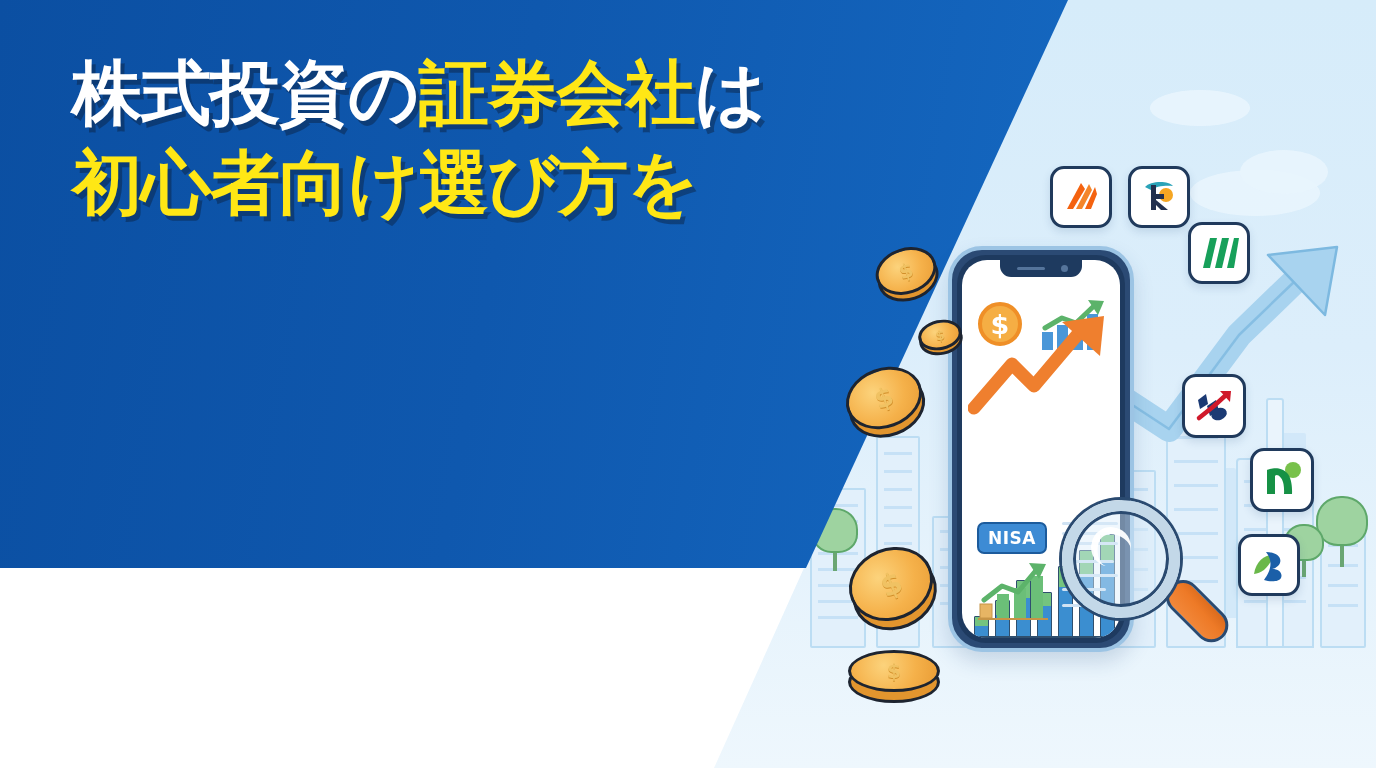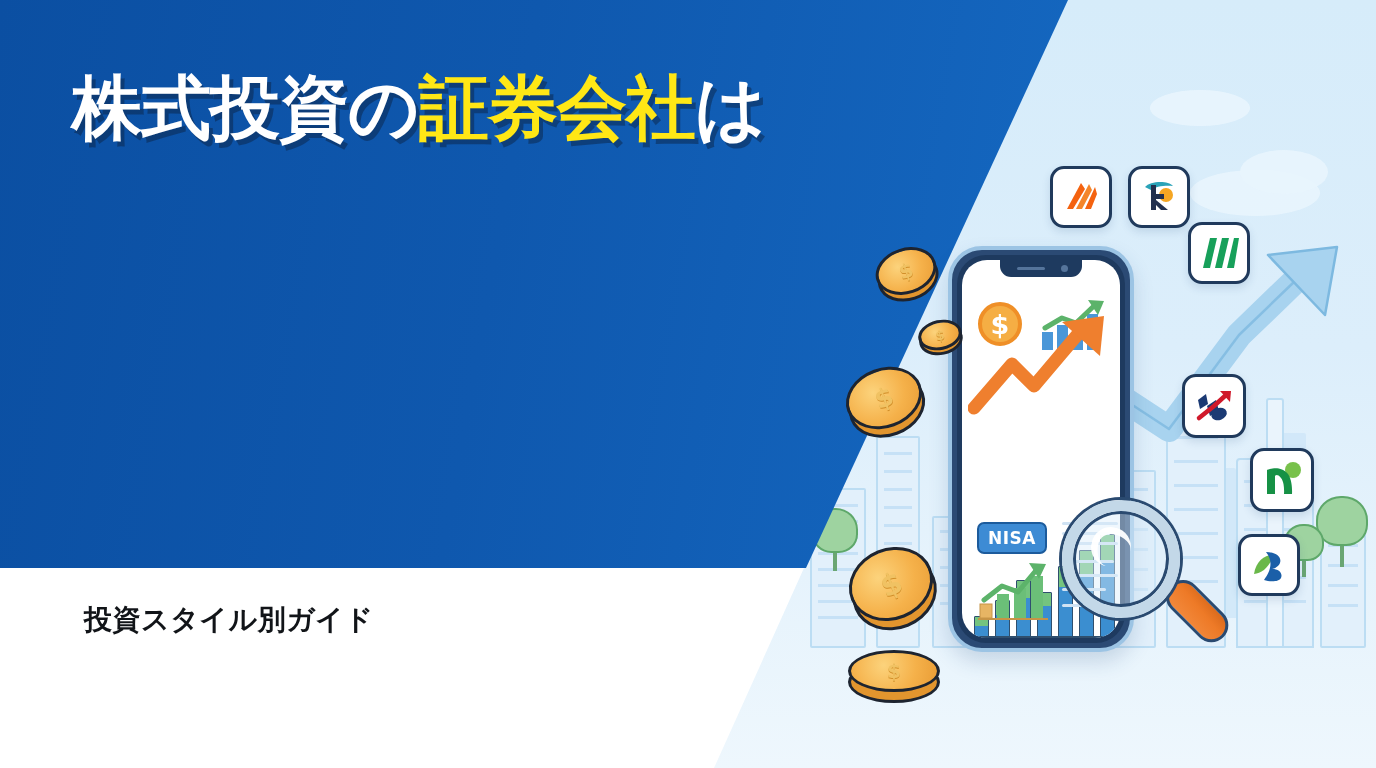--- a/index.html
+++ b/index.html
@@ -38,24 +38,23 @@
   .whitebar {
     position:absolute; left:0; top:568px; width:830px; height:200px;
     background:#ffffff;
     clip-path:polygon(0 0, 804px 0, 714px 200px, 0 200px);
   }
 
   
   .headline { position:absolute; left:72px; top:58px; width:960px; z-index:6; }
   .hl {
     font-weight:bold; letter-spacing:-1px; line-height:1.0;
-    font-family:Liberation Serif, serif;
+    font-family:Liberation Sans, sans-serif;
     text-shadow:4px 5px 0 rgba(10,30,60,.45);
     white-space:nowrap;
-    margin-top:16px;
   }
   .hl.l1 { font-size:70px; margin-bottom:20px; }
   .hl.l2 { font-size:70px; margin-bottom:24px; }
   .hl.l3 { font-size:70px; margin-bottom:18px; }
   .hl.l4 { font-size:70px; }
   .tw { color:#ffffff; }
   .ty { color:#ffe715; }
 
   .subtitle {
     position:absolute; left:84px; top:600px; z-index:7;
@@ -393,19 +392,19 @@
       <path d="M6 30 C8 16, 18 10, 26 11 C22 22, 14 30, 6 30 Z" fill="#6ab84a"></path>
       <path d="M18 8 C28 8, 34 13, 32 19 C30 24, 24 25, 24 25 C31 25, 35 29, 33 34 C31 38, 22 38, 16 36 C22 28, 26 18, 18 8 Z" fill="#1b5fa8"></path>
     </svg>
   </div>
 
   <div class="bluepanel"></div>
   <div class="whitebar"></div>
 
   <div class="headline">
     <div class="hl l1"><span class="tw">株式投資の</span><span class="ty">証券会社</span><span class="tw">は</span></div>
+    <div class="hl l3"><span class="ty">初心者向け選び方を</span></div>
   </div>
 
   <div class="subtitle">
-    <div>投資スタイル別ガイド</div>
   </div>
 
 </div>
 
 </body></html>

